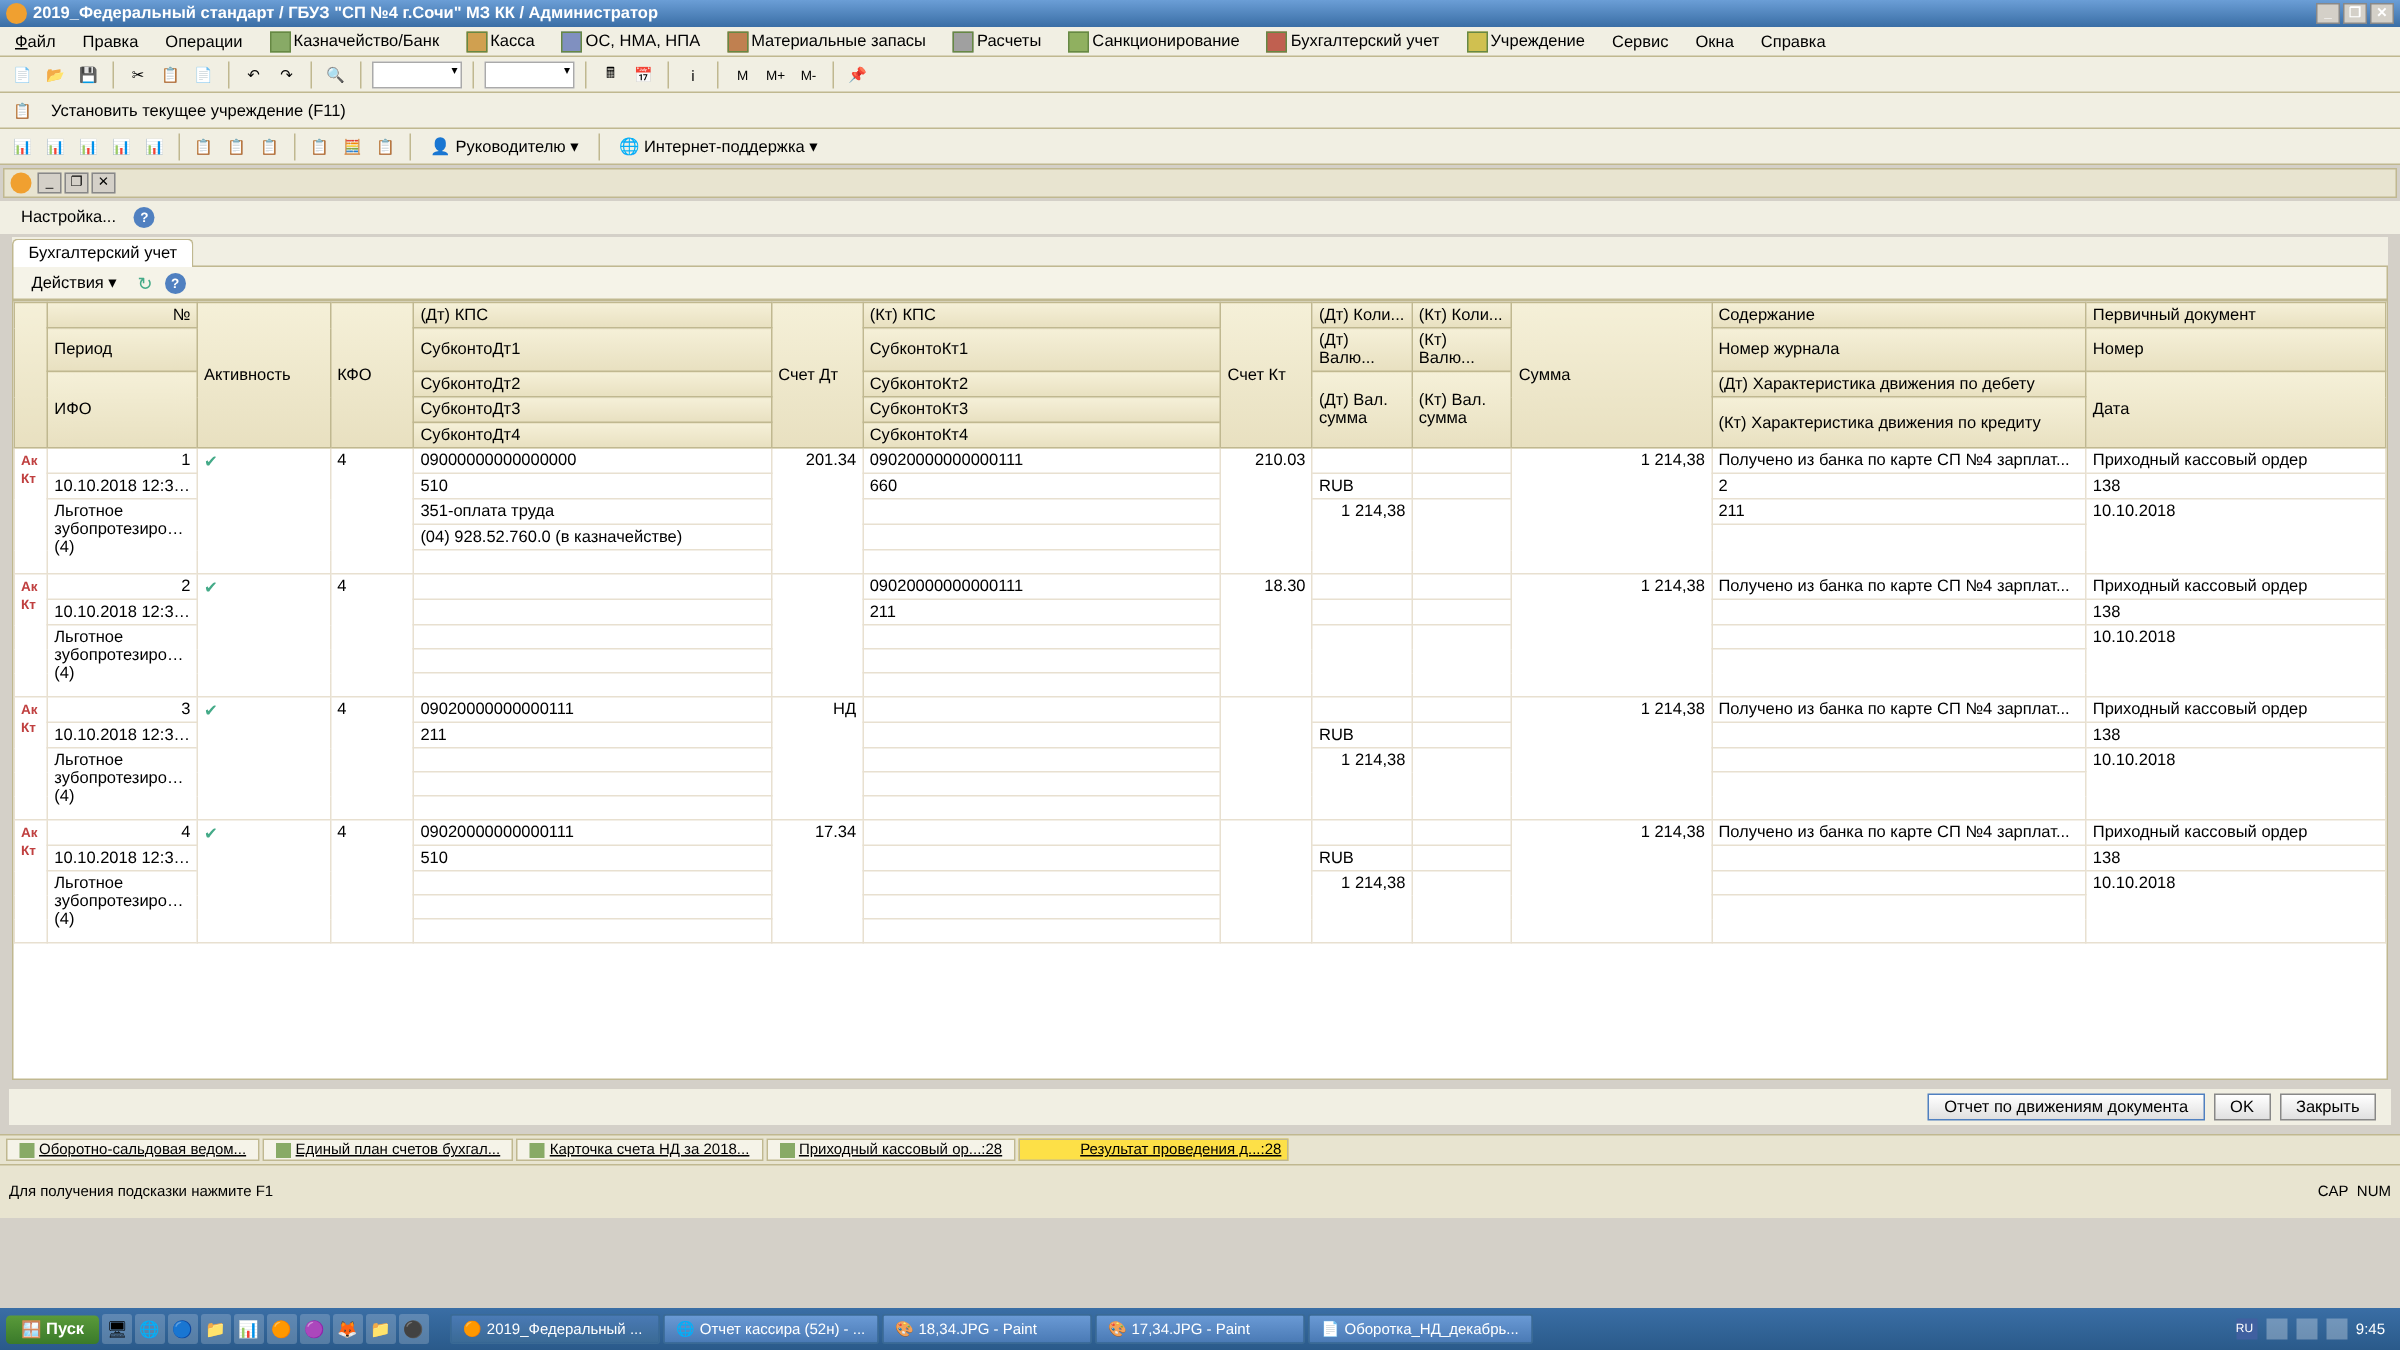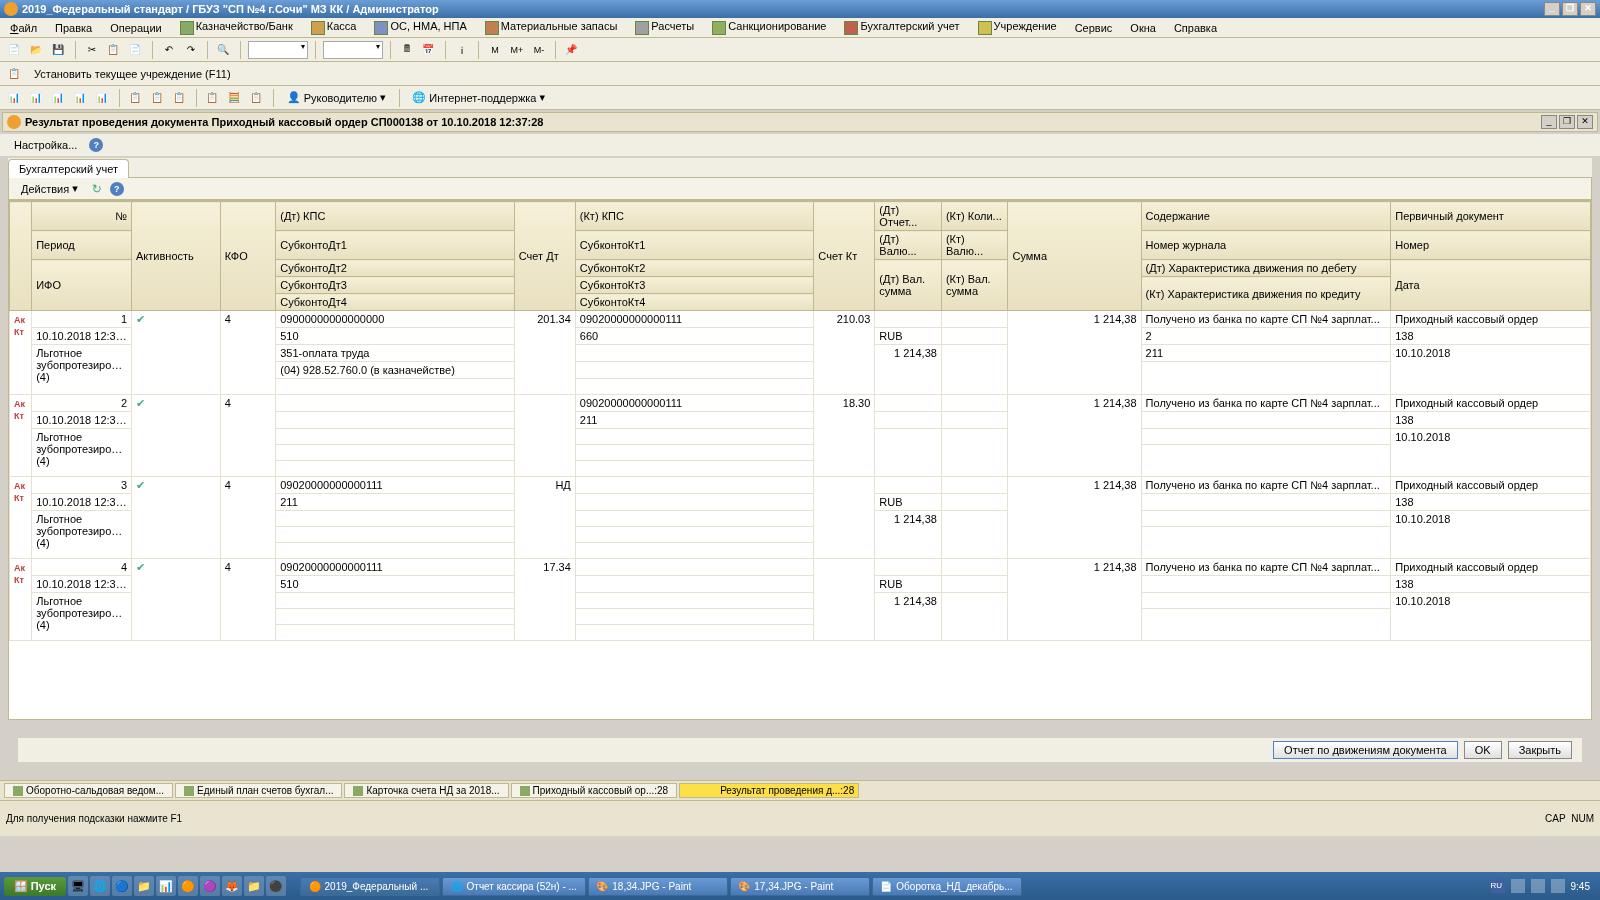--- a/index.html
+++ b/index.html
@@ -29,24 +29,24 @@
 .tab { display: inline-block; background: #fff; border: 1px solid #c0b890; border-bottom: none; padding: 3px 10px; border-radius: 4px 4px 0 0; position: relative; top: 1px; }
 .actions-bar { background: #f5f3e8; border: 1px solid #c0b890; padding: 2px 6px; display: flex; align-items: center; gap: 6px; margin: 0 8px; }
 .refresh-icon { width: 14px; height: 14px; display: inline-flex; align-items: center; justify-content: center; color: #4a8; cursor: pointer; font-size: 12px; }
 .grid-wrap { margin: 0 8px; border: 1px solid #c0b890; background: white; height: 520px; overflow: auto; }
 .grid { width: 100%; border-collapse: collapse; table-layout: fixed; }
 .grid th { background: linear-gradient(to bottom, #f5f0d8, #e8e0c0); border: 1px solid #c0b890; padding: 2px 4px; text-align: left; font-weight: normal; font-size: 11px; height: 17px; }
 .grid td { border: 1px solid #e8e0d0; padding: 2px 4px; font-size: 11px; height: 16px; vertical-align: top; white-space: nowrap; overflow: hidden; text-overflow: ellipsis; }
 .grid .num-col { text-align: right; }
 .row-icon { color: #c04040; font-size: 9px; font-weight: bold; }
 .check { color: #4a8; }
-.footer-btns { display: flex; justify-content: flex-end; padding: 3px 10px; gap: 6px; background: #f1efe3; margin: 18px; }
+.footer-btns { display: flex; justify-content: flex-end; padding: 3px 10px; gap: 6px; background: #f1efe3; margin: 6px; }
 .btn { border: 1px solid #888; background: linear-gradient(to bottom, #fff, #e0e0e0); padding: 2px 10px; cursor: pointer; }
 .bottom-tabs { background: #e8e4d0; border-top: 1px solid #c0b890; height: 20px; display: flex; align-items: center; padding: 0 4px; gap: 2px; }
-.btab { background: #f5f3e8; border: 1px solid #c0b890; padding: 1px 8px; font-size: 10px; cursor: pointer; display: inline-flex; align-items: center; gap: 3px; max-width: 180px; overflow: hidden; white-space: nowrap; }
+.btab { background: #f5f3e8; border: 1px solid #c0b890; padding: 1px 8px; font-size: 10px; cursor: pointer; display: inline-flex; align-items: center; gap: 3px; max-width: 180px; overflow: hidden; white-space: nowrap; text-decoration: underline; }
 .btab.active { background: #fde047; padding-left: 37px; }
 .btab-icon { width: 10px; height: 10px; background: #88aa66; display: inline-block; }
 .status-bar { background: #e8e4d0; border-top: 1px solid #c0b890; height: 36px; display: flex; align-items: center; padding: 0 6px; font-size: 10px; justify-content: space-between; }
 .taskbar { background: linear-gradient(to bottom, #3a6ea5, #2a5a8a); height: 28px; display: flex; align-items: center; padding: 0 4px; gap: 2px; position: absolute; bottom: 0; left: 0; right: 0; }
 .start-btn { background: linear-gradient(to bottom, #5a9a3a, #3a7a2a); color: white; padding: 3px 10px; border-radius: 3px; cursor: pointer; font-weight: bold; font-size: 11px; display: flex; align-items: center; gap: 3px; }
 .ql { width: 20px; height: 20px; background: rgba(255,255,255,0.2); border-radius: 2px; cursor: pointer; display: inline-flex; align-items: center; justify-content: center; font-size: 11px; }
 .task-btn { background: linear-gradient(to bottom, #6a9ad5, #4a7ab5); color: white; border: 1px solid #3a6a95; padding: 3px 8px; border-radius: 2px; cursor: pointer; font-size: 10px; min-width: 140px; text-align: left; display: flex; align-items: center; gap: 3px; overflow: hidden; }
 .task-btn.active { background: linear-gradient(to bottom, #4a7ab5, #3a6a95); }
 .tray { margin-left: auto; color: white; display: flex; align-items: center; gap: 6px; font-size: 10px; padding: 0 6px; }
 .tray-icon { width: 14px; height: 14px; background: rgba(255,255,255,0.3); display: inline-block; }
@@ -141,21 +141,20 @@
   <span class="tb-btn">🧮</span>
   <span class="tb-btn">📋</span>
   <span class="tb-sep"></span>
   <span class="tb-text-btn">👤 <span>Руководителю</span> ▾</span>
   <span class="tb-sep"></span>
   <span class="tb-text-btn">🌐 <span>Интернет-поддержка</span> ▾</span>
 </div>
 
 <div class="doc-header">
   <span class="doc-header-icon"></span>
-  <span class="doc-header-text">Результат проведения документа Приходный кассовый ордер СП000138 от 10.10.2018 12:37:28</span>
   <div class="doc-win-controls">
     <span class="win-btn">_</span>
     <span class="win-btn">❐</span>
     <span class="win-btn">✕</span>
   </div>
 </div>
 
 <div class="settings-bar">
   <span class="tb-text-btn">Настройка...</span>
   <span class="help-icon">?</span>
@@ -176,21 +175,21 @@
 <thead>
 <tr>
   <th class="col-n" rowspan="5"></th>
   <th class="col-num num-col">№</th>
   <th class="col-act" rowspan="5">Активность</th>
   <th class="col-kfo" rowspan="5">КФО</th>
   <th class="col-kps">(Дт) КПС</th>
   <th class="col-acc" rowspan="5">Счет Дт</th>
   <th class="col-kps">(Кт) КПС</th>
   <th class="col-acc" rowspan="5">Счет Кт</th>
-  <th class="col-qty">(Дт) Отчет...</th>
+  <th class="col-qty">(Дт) Коли...</th>
   <th class="col-qty">(Кт) Коли...</th>
   <th class="col-sum" rowspan="5">Сумма</th>
   <th class="col-content">Содержание</th>
   <th class="col-prim">Первичный документ</th>
 </tr>
 <tr>
   <th>Период</th>
   <th>СубконтоДт1</th>
   <th>СубконтоКт1</th>
   <th>(Дт) Валю...</th>

